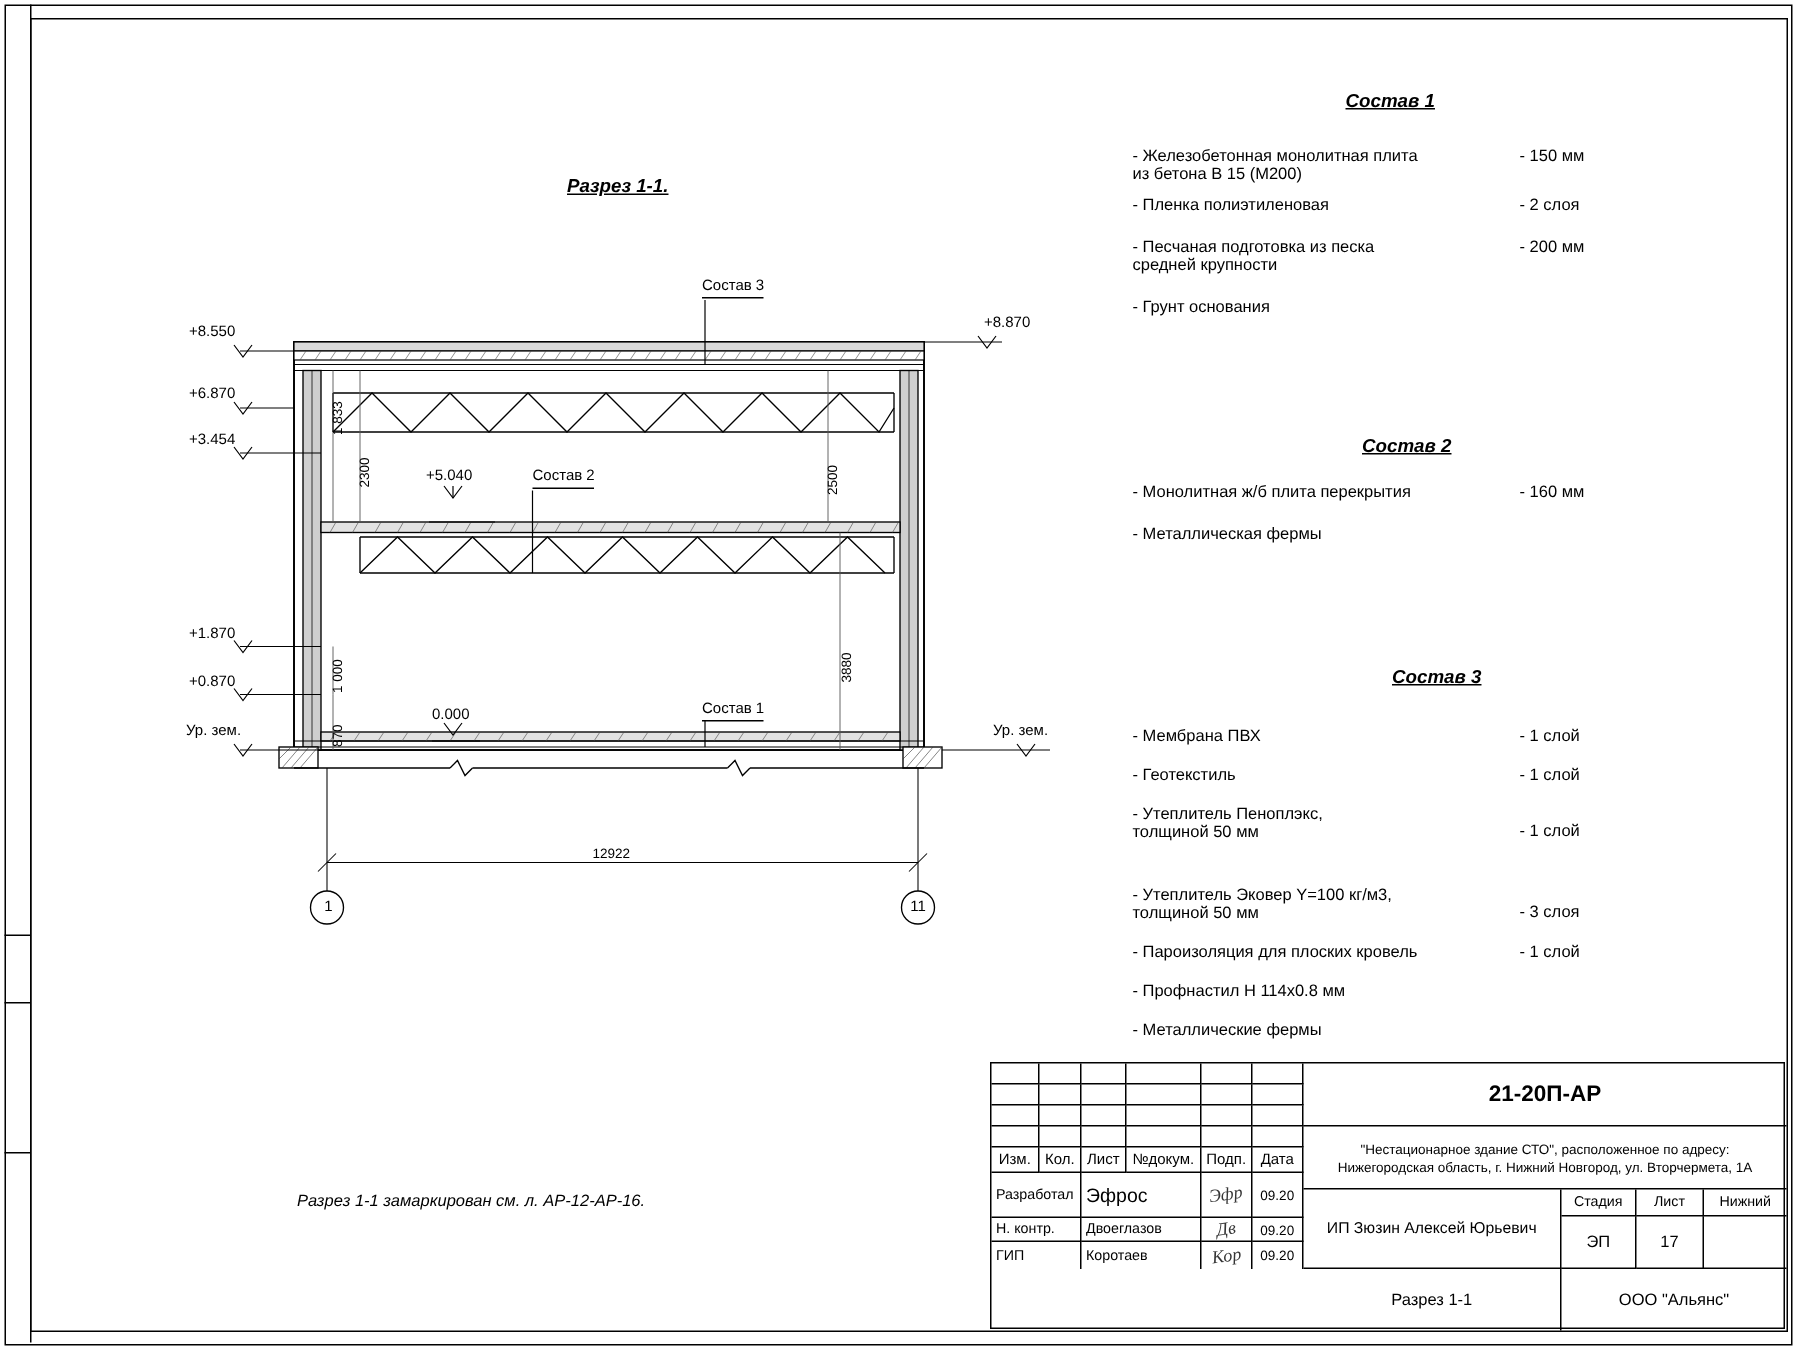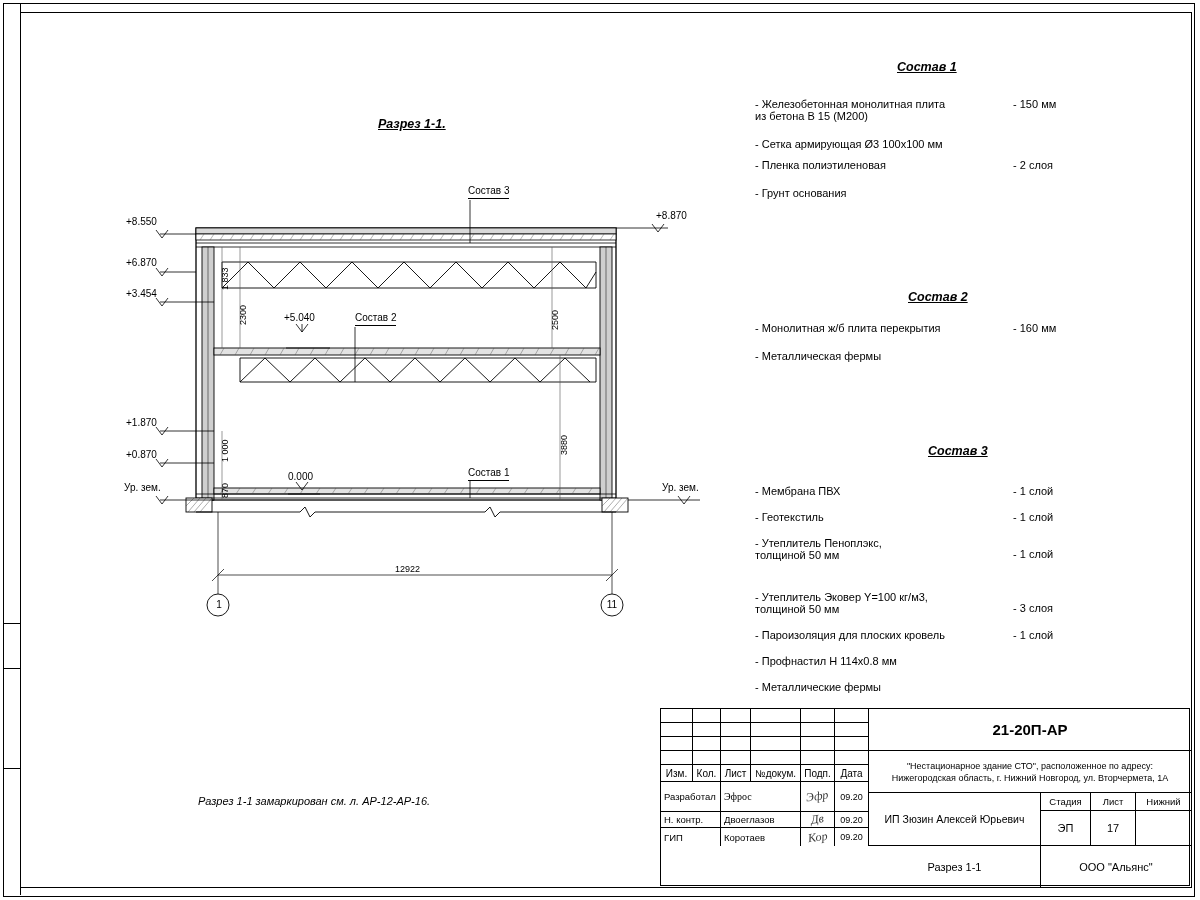--- a/index.html
+++ b/index.html
@@ -292,27 +292,28 @@
 
   <div class="txt" style="left:198px;top:795px;font-style:italic;">Разрез 1-1 замаркирован см. л. АР-12-АР-16.</div>
 
   <div class="spec-title" style="position:absolute;left:897px;top:60px;">Состав 1</div>
   <div class="spec" style="left:755px;top:98px;width:400px;">
     <div class="row">
       <span class="nm">- Железобетонная  монолитная плита
    из бетона В 15 (М200)</span>
       <span class="vl">- 150 мм</span>
     </div>
-    <div class="row" style="margin-top:16px;">
-      <span class="nm">- Сетка армирующая Ø3 100х100 мм</span>
-      <span class="vl"></span>
-    </div>
     <div class="row" style="margin-top:4px;">
       <span class="nm">- Пленка полиэтиленовая</span>
       <span class="vl">- 2 слоя</span>
+    </div>
+    <div class="row" style="margin-top:16px;">
+      <span class="nm">- Песчаная подготовка из песка
+   средней крупности</span>
+      <span class="vl">- 200 мм</span>
     </div>
     <div class="row" style="margin-top:16px;">
       <span class="nm">- Грунт основания</span>
       <span class="vl"></span>
     </div>
   </div>
 
   <div class="spec-title" style="position:absolute;left:908px;top:290px;">Состав 2</div>
   <div class="spec" style="left:755px;top:322px;width:400px;">
     <div class="row">
@@ -390,21 +391,21 @@
     <div class="tb-cell" style="left:174px;top:42px;width:34px;height:14px;"></div>
 
     <div class="tb-cell" style="left:0;top:56px;width:32px;height:17px;">Изм.</div>
     <div class="tb-cell" style="left:32px;top:56px;width:28px;height:17px;">Кол.</div>
     <div class="tb-cell" style="left:60px;top:56px;width:30px;height:17px;">Лист</div>
     <div class="tb-cell" style="left:90px;top:56px;width:50px;height:17px;">№докум.</div>
     <div class="tb-cell" style="left:140px;top:56px;width:34px;height:17px;">Подп.</div>
     <div class="tb-cell" style="left:174px;top:56px;width:34px;height:17px;">Дата</div>
 
     <div class="tb-cell left" style="left:0;top:73px;width:60px;height:30px;font-size:9.5px;">Разработал</div>
-    <div class="tb-cell left" style="left:60px;top:73px;width:80px;height:30px;font-size:10px;font-family:Liberation Serif, serif;">Эфрос</div>
+    <div class="tb-cell left" style="left:60px;top:73px;width:80px;height:30px;font-size:13px;">Эфрос</div>
     <div class="tb-cell" style="left:140px;top:73px;width:34px;height:30px;">
         <span class="sig">Эфр</span>
       </div>
     <div class="tb-cell" style="left:174px;top:73px;width:34px;height:30px;font-size:9px;">09.20</div>
 
     <div class="tb-cell left" style="left:0;top:103px;width:60px;height:16px;font-size:9.5px;">Н. контр.</div>
     <div class="tb-cell left" style="left:60px;top:103px;width:80px;height:16px;font-size:9.5px;text-align:center;">Двоеглазов</div>
     <div class="tb-cell" style="left:140px;top:103px;width:34px;height:16px;">
         <span class="sig">Дв</span>
       </div>

